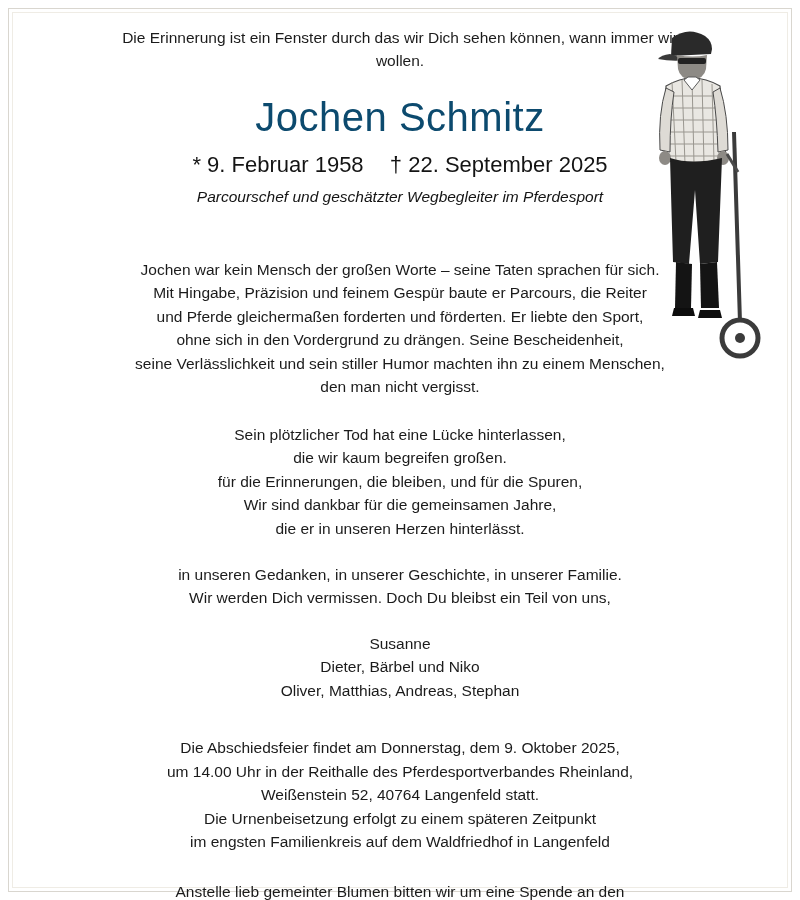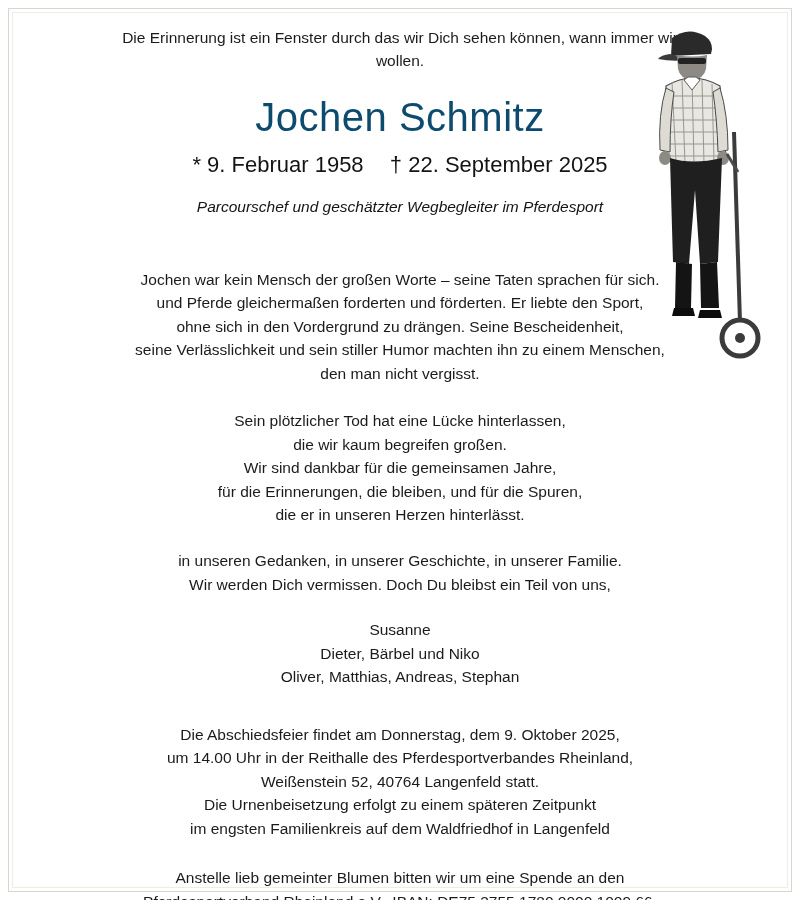--- a/index.html
+++ b/index.html
@@ -71,21 +71,21 @@
     margin-top: 12px;
     color: #141414;
   }
   .dates .sep {
     display: inline-block;
     width: 14px;
   }
   .role {
     font-size: 15.5px;
     font-style: italic;
-    margin-top: 20px;
+    margin-top: 10px;
     color: #141414;
   }
   .para {
     font-size: 15.5px;
     line-height: 1.52;
     margin: 16px auto;
     color: #1b1b1b;
   }
   .block-1 { margin-top: 52px; width: 620px; }
   .block-2 { margin-top: 24px; width: 620px; }
@@ -128,31 +128,32 @@
       <span>9. Februar 1958</span>
       <span class="sep"></span>
       <span>†</span>
       <span>22. September 2025</span>
     </div>
 
     <div class="centered role">Parcourschef und geschätzter Wegbegleiter im Pferdesport</div>
 
     <div class="centered para block-1">
       <span class="line">Jochen war kein Mensch der großen Worte – seine Taten sprachen für sich.</span>
+      <span class="line">Mit Hingabe, Präzision und feinem Gespür baute er Parcours, die Reiter</span>
       <span class="line">und Pferde gleichermaßen forderten und förderten. Er liebte den Sport,</span>
       <span class="line">ohne sich in den Vordergrund zu drängen. Seine Bescheidenheit,</span>
       <span class="line">seine Verlässlichkeit und sein stiller Humor machten ihn zu einem Menschen,</span>
       <span class="line">den man nicht vergisst.</span>
     </div>
 
     <div class="centered para block-2">
       <span class="line">Sein plötzlicher Tod hat eine Lücke hinterlassen,</span>
       <span class="line">die wir kaum begreifen großen.</span>
+      <span class="line">für die Erinnerungen, die bleiben, und für die Spuren,</span>
       <span class="line">Wir sind dankbar für die gemeinsamen Jahre,</span>
-      <span class="line">für die Erinnerungen, die bleiben, und für die Spuren,</span>
       <span class="line">die er in unseren Herzen hinterlässt.</span>
     </div>
 
     <div class="centered para block-3">
       <span class="line">in unseren Gedanken, in unserer Geschichte, in unserer Familie.</span>
       <span class="line">Wir werden Dich vermissen. Doch Du bleibst ein Teil von uns,</span>
     </div>
 
     <div class="centered para family">
       <span class="line">Susanne</span>

